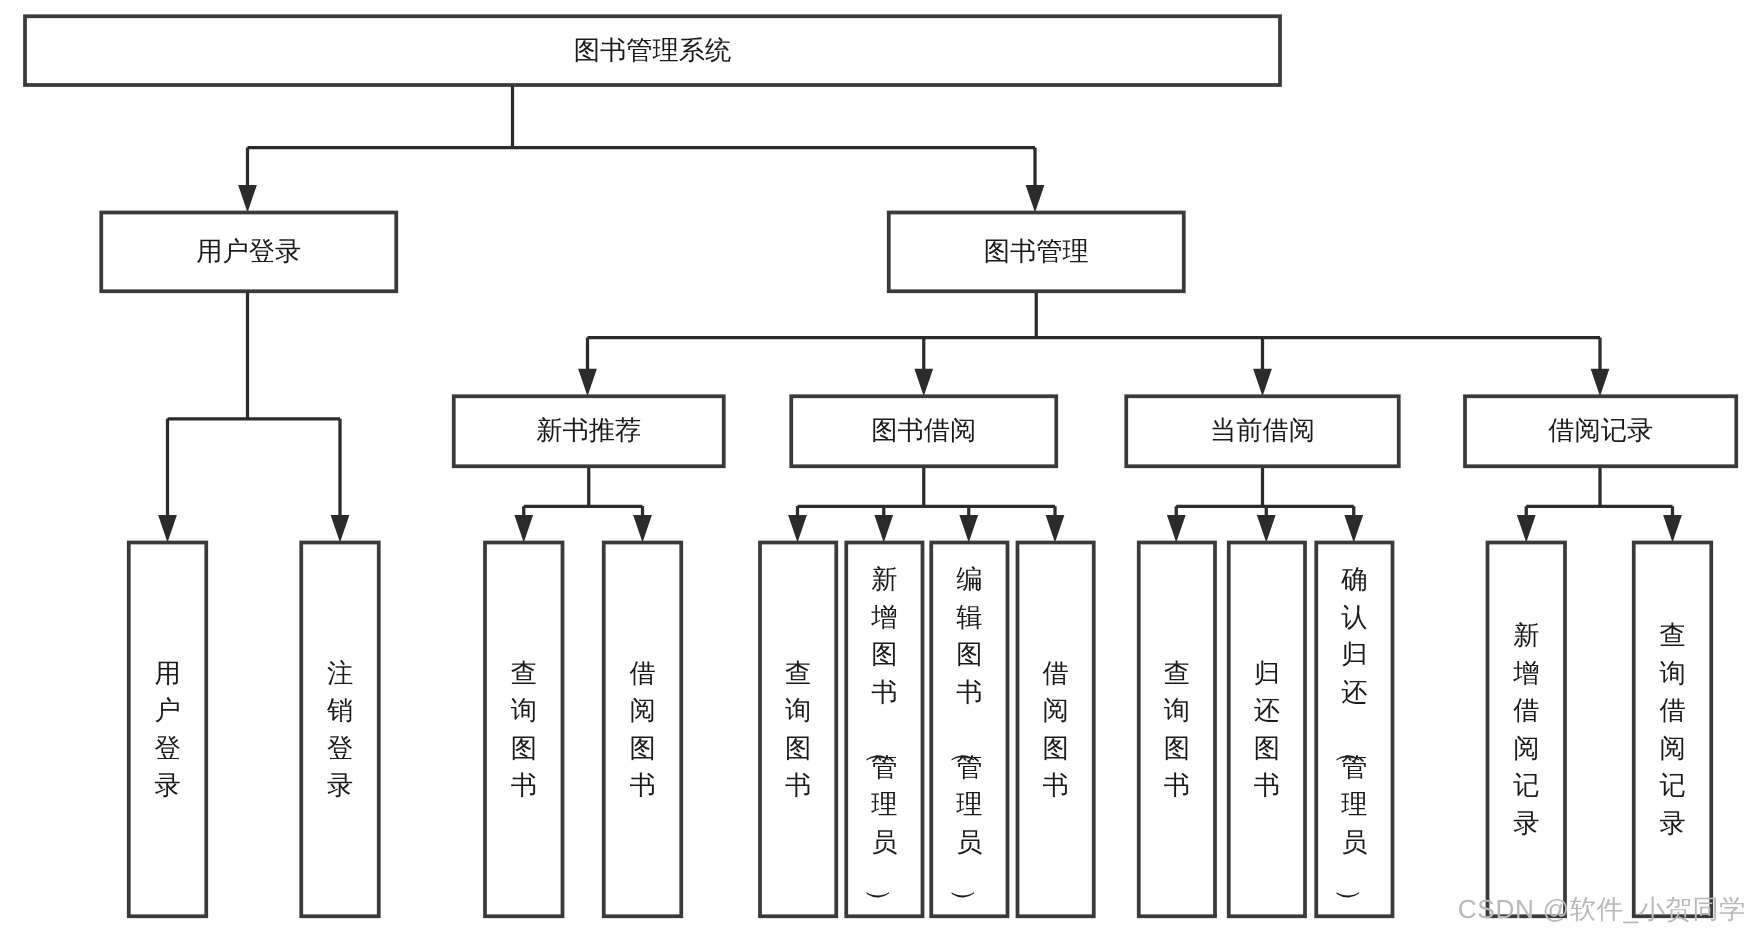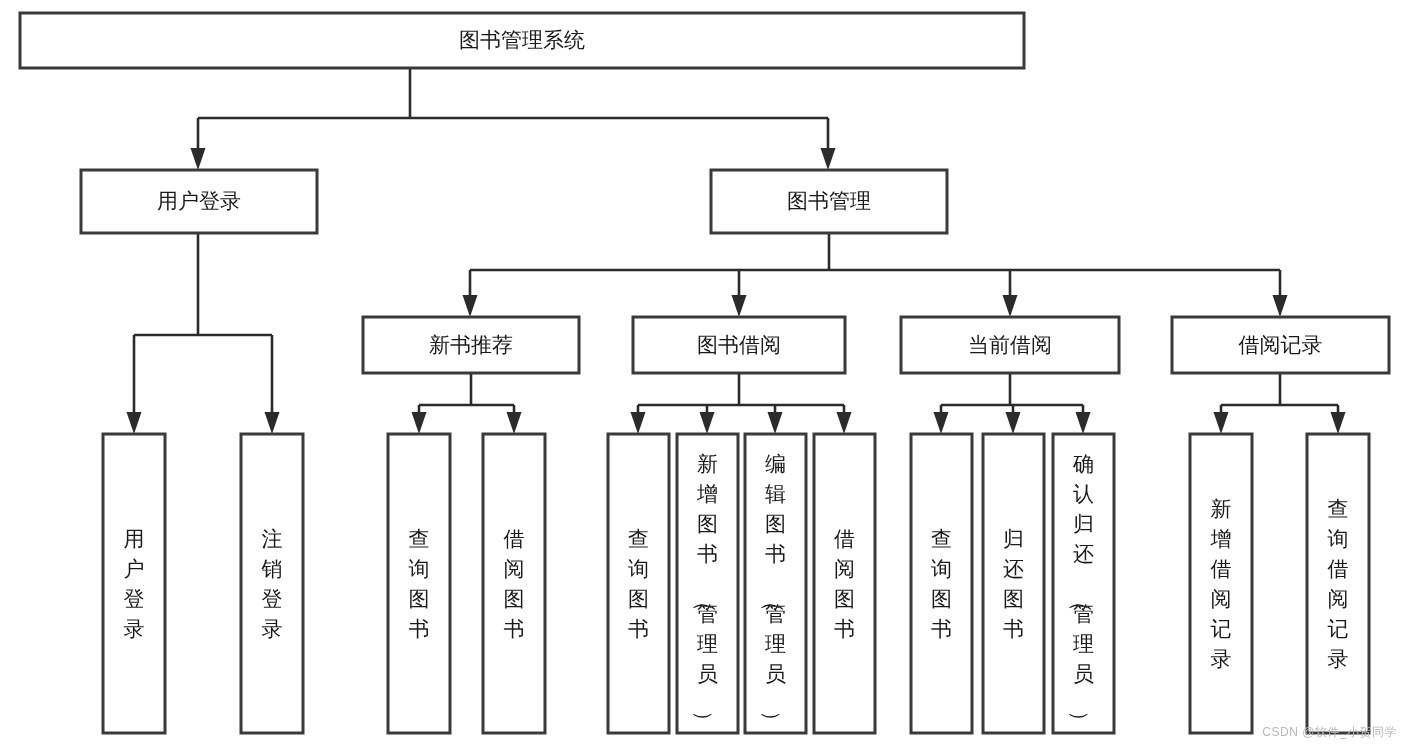--- a/index.html
+++ b/index.html
@@ -52,21 +52,21 @@
   }
   .arrow-head {
     fill: #2b2b2b;
     stroke: none;
   }
   .watermark {
     position: absolute;
     right: 8px;
     bottom: 6px;
     font-family: "Liberation Sans", "DejaVu Sans", sans-serif;
-    font-size: 12px;
+    font-size: 21px;
     color: #b9b9b9;
     letter-spacing: 0.5px;
     white-space: nowrap;
     pointer-events: none;
   }
 </style>
 </head>
 <body>
 
 <div id="diagram-root">

